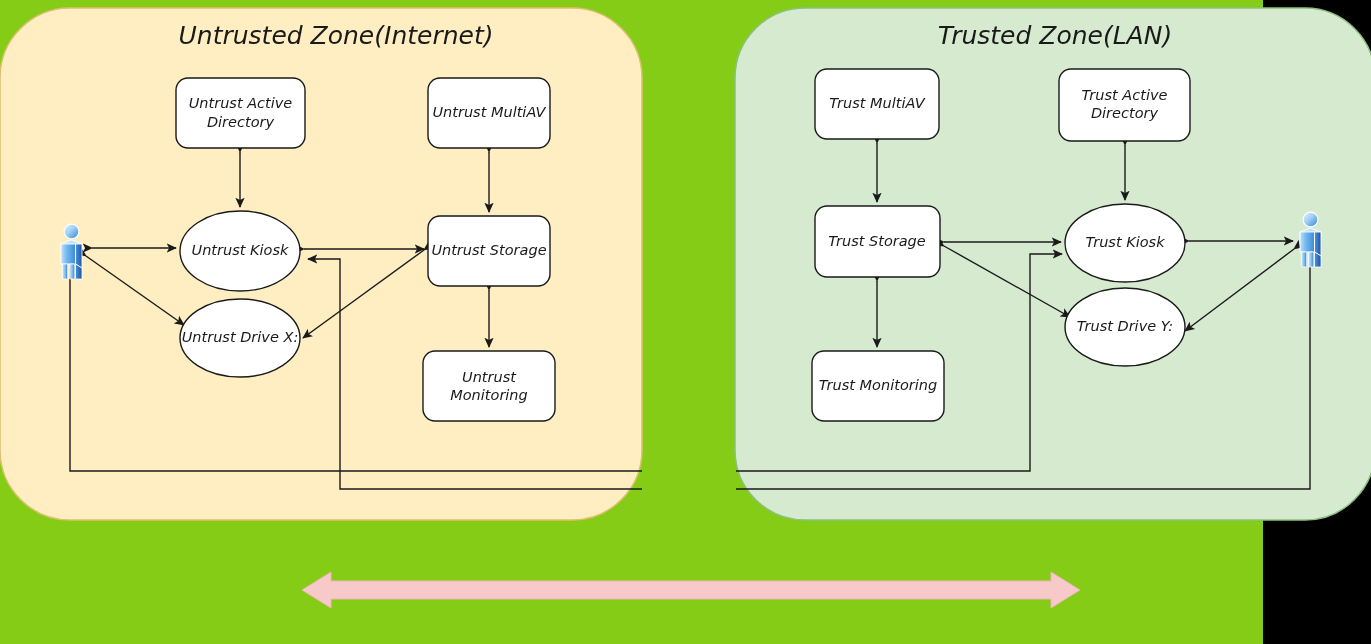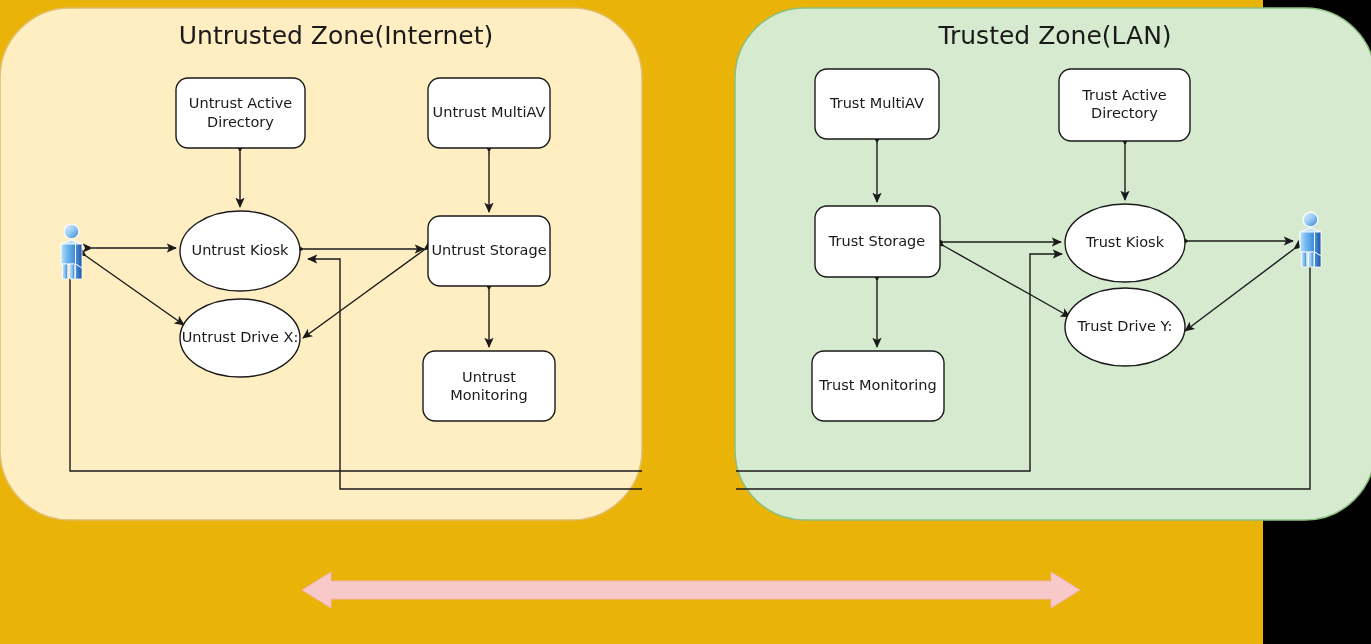--- a/index.html
+++ b/index.html
@@ -11,21 +11,22 @@
   body {
     width: 1371px;
     height: 644px;
     overflow: hidden;
     font-family: "DejaVu Sans", "Liberation Sans", sans-serif;
   }
   #diagram-root {
     position: relative;
     width: 1263px;
     height: 644px;
-    background: #eab308;
+    background: #84cc16;
+    font-style: italic;
   }
   svg#canvas {
     display: block;
     width: 1371px;
     height: 644px;
   }
   .zone-title {
     font-family: "DejaVu Sans", "Liberation Sans", sans-serif;
     font-size: 25px;
     fill: #1a1a1a;

